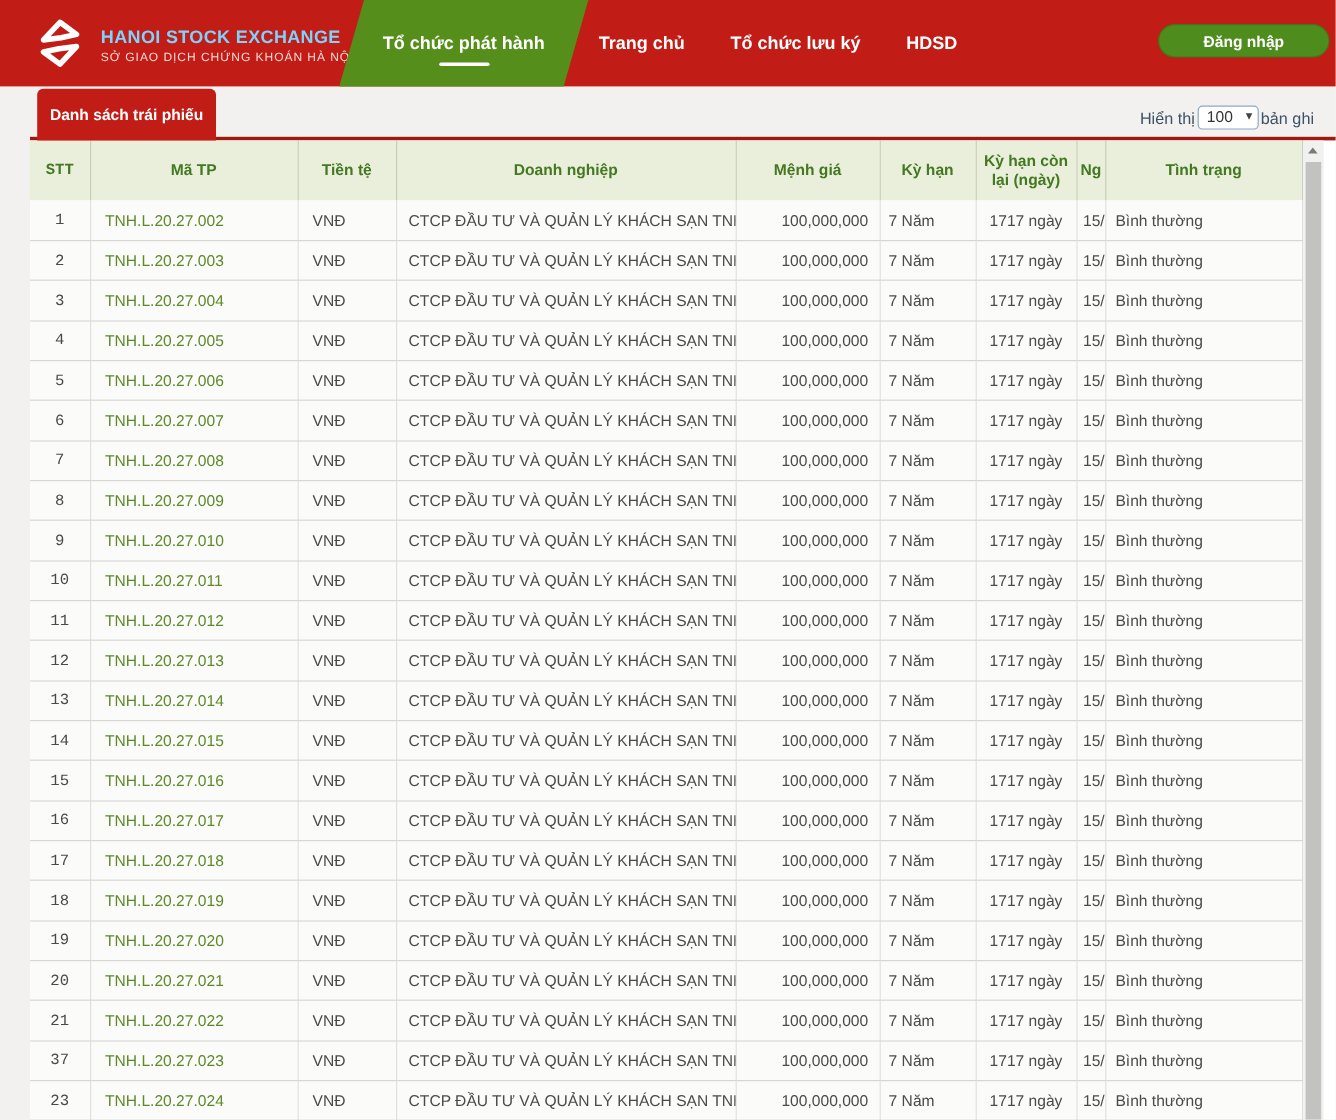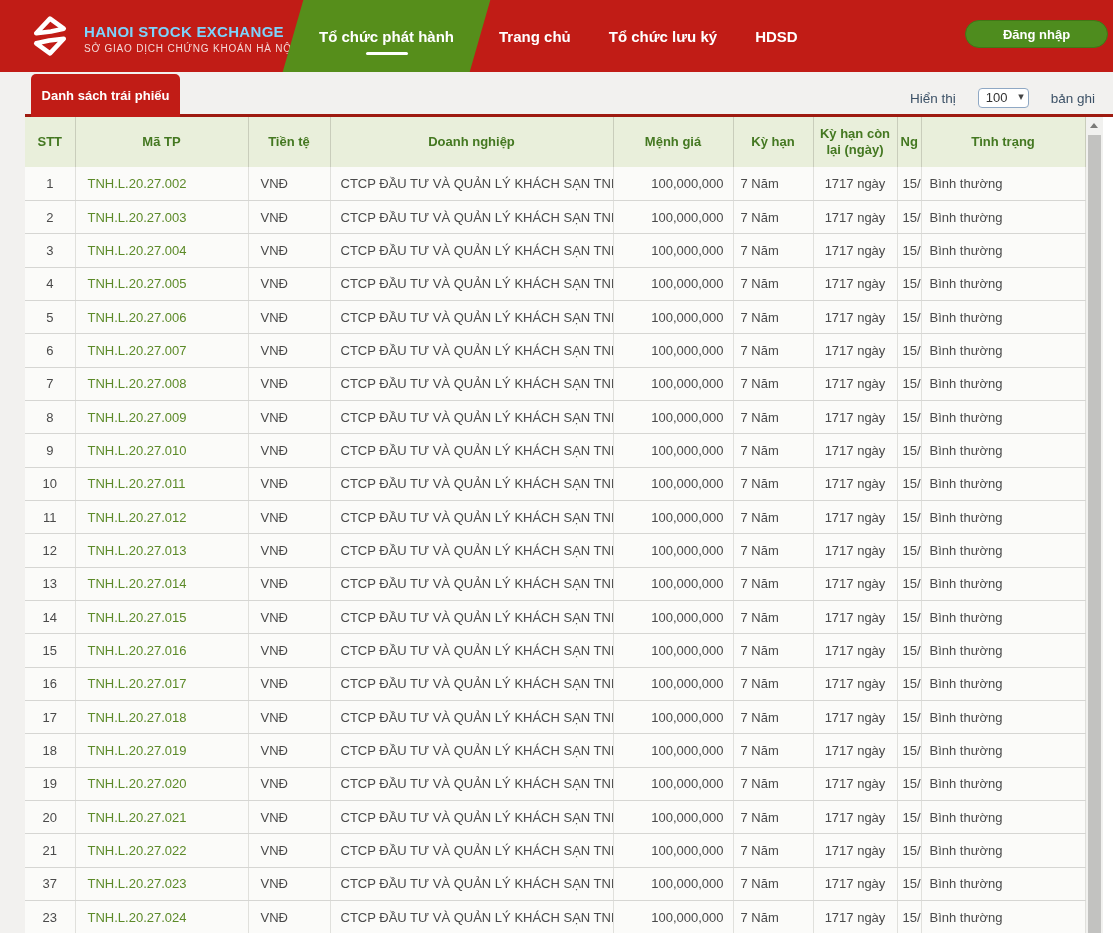--- a/index.html
+++ b/index.html
@@ -28,42 +28,42 @@
                background:#4e8c1e; border:1px solid #417716; border-radius:14px;
                color:#fff; font-size:13px; font-weight:bold; font-family:inherit;
                display:flex; align-items:center; justify-content:center; cursor:pointer; }
 
   
   .list-tab { position:absolute; left:31px; top:74px; width:149px; height:43px;
               background:#c11c16; border-radius:5px 5px 0 0; color:#fff;
               font-size:13px; font-weight:bold; display:flex; align-items:center;
               justify-content:center; cursor:pointer; z-index:3; }
   .pagesize { position:absolute; right:18px; top:88px; display:flex; align-items:center;
-              gap:22px; font-size:13.5px; color:#3c5166; }
+              gap:2px; font-size:13.5px; color:#3c5166; }
   .select-wrap { position:relative; display:inline-block; }
   .select-wrap select { appearance:none; -webkit-appearance:none; font-family:inherit;
               font-size:13px; color:#333; background:#fff; border:1px solid #8fa8c4;
               border-radius:4px; padding:1px 20px 2px 7px; cursor:pointer; }
   .select-wrap::after { content:"▾"; position:absolute; right:5px; top:2px;
               font-size:11px; color:#444; pointer-events:none; }
 
   
   .table-panel { position:absolute; left:25px; top:114px; width:1088px; height:819px;
                  background:#fff; border-top:3px solid #9e1a10; display:flex; z-index:2; }
   table.bond-table { border-collapse:collapse; table-layout:fixed; width:1060px;
                      align-self:flex-start; }
   .bond-table thead th { height:50px; background:#e9efdb; color:#447821;
         font-size:13px; font-weight:bold; text-align:center; vertical-align:middle;
         border-right:1px solid #c9cdbb; padding:2px 3px; line-height:1.25; }
   .bond-table thead th:last-child { border-right:1px solid #c9cdbb; }
   .bond-table tbody tr { height:33.35px; background:#fbfbf9; }
   .bond-table tbody td { font-size:13px; color:#4a4a4a; vertical-align:middle;
         border-bottom:1px solid #d6d6d3; border-right:1px solid #e0e0dc;
         padding:2px 4px; overflow:hidden; white-space:nowrap; }
-  .bond-table .c0 { text-align:center; }
+  .bond-table .c0 { text-align:center;font-family:Liberation Mono, monospace; }
   .bond-table td.c1 { color:#5c8a28; padding-left:12px; cursor:pointer; }
   .bond-table td.c2 { padding-left:12px; }
   .bond-table td.c3 { padding-left:10px; }
   .bond-table td.c4 { text-align:right; padding-right:9px; }
   .bond-table td.c5 { padding-left:7px;margin-top:20px; }
   .bond-table td.c6 { text-align:center; }
   .bond-table td.c7 { padding-left:5px; padding-right:0; }
   .bond-table td.c8 { padding-left:8px; }
 
   

